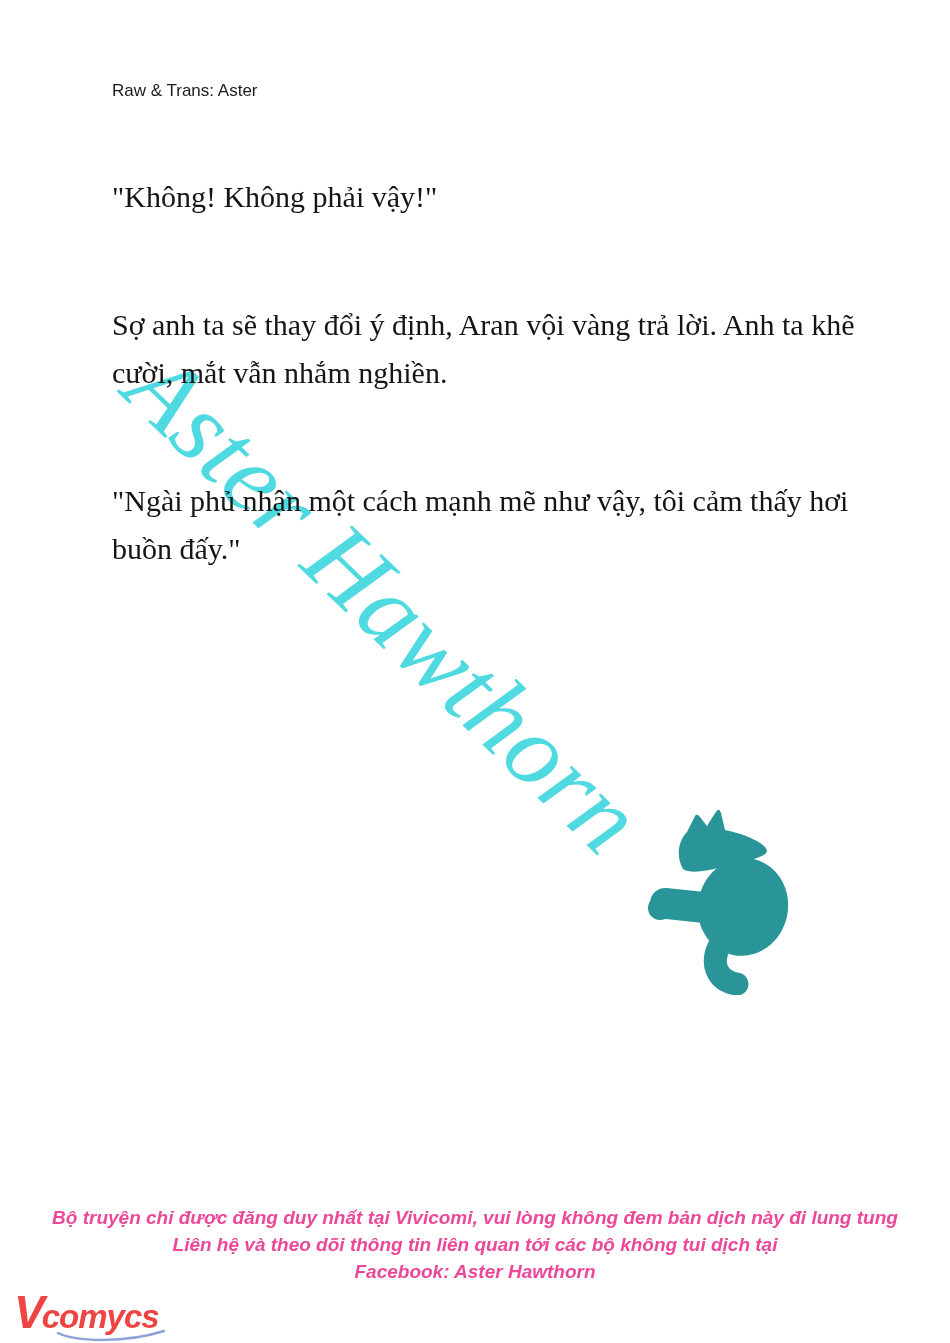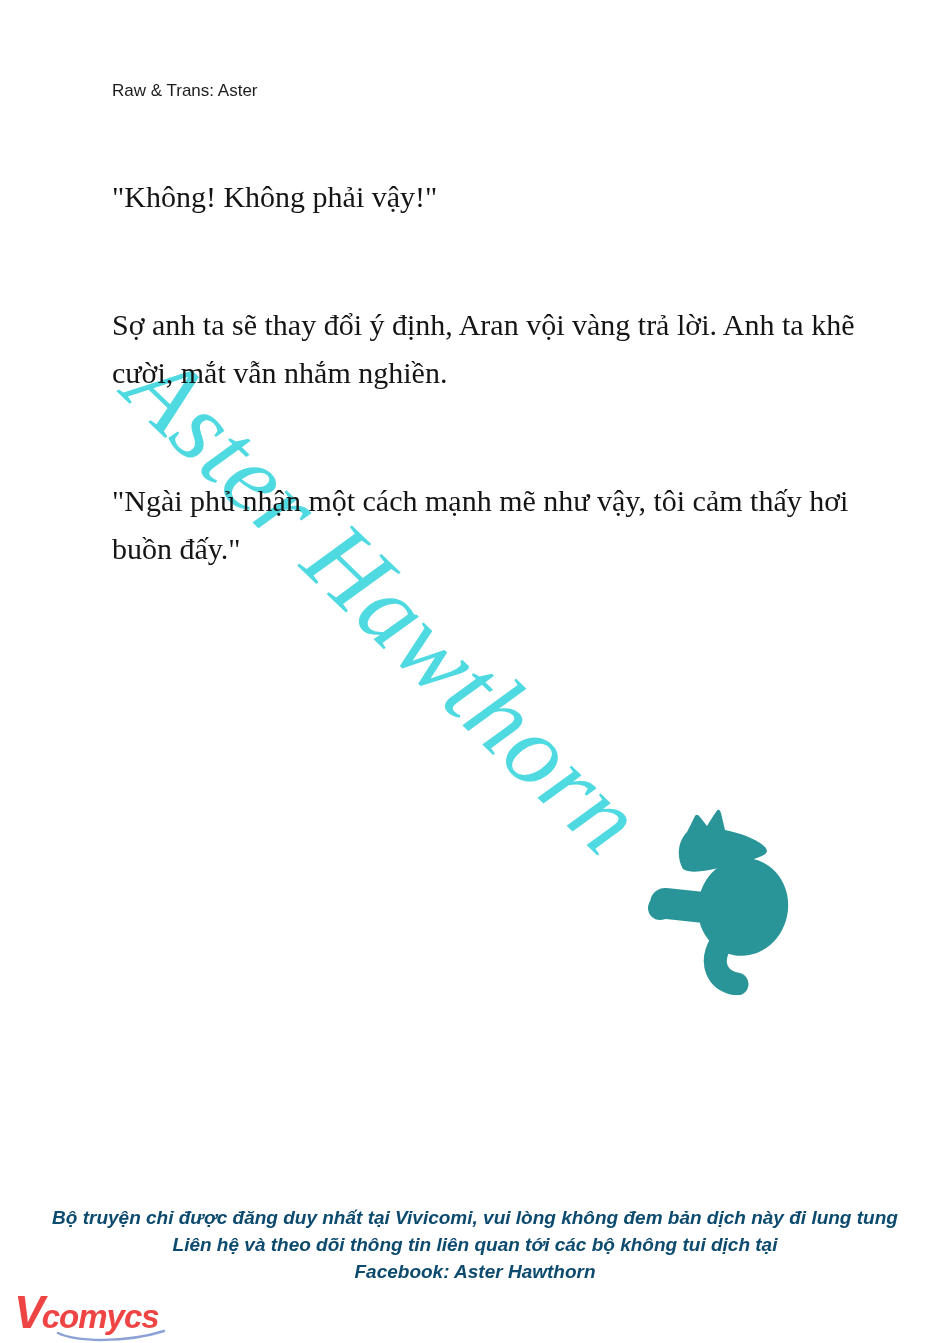--- a/index.html
+++ b/index.html
@@ -73,21 +73,21 @@
     left: 0;
     top: 1204px;
     width: 950px;
     text-align: center;
     z-index: 2;
     font-family: "Liberation Sans", "DejaVu Sans", sans-serif;
     font-weight: bold;
     font-style: italic;
     font-size: 19px;
     line-height: 27px;
-    color: #0c4a6e;
+    color: #ec4899;
   }
 
   
   .logo {
     position: absolute;
     left: 14px;
     top: 1285px;
     z-index: 2;
     font-family: "Liberation Sans", "DejaVu Sans", sans-serif;
     font-weight: bold;

